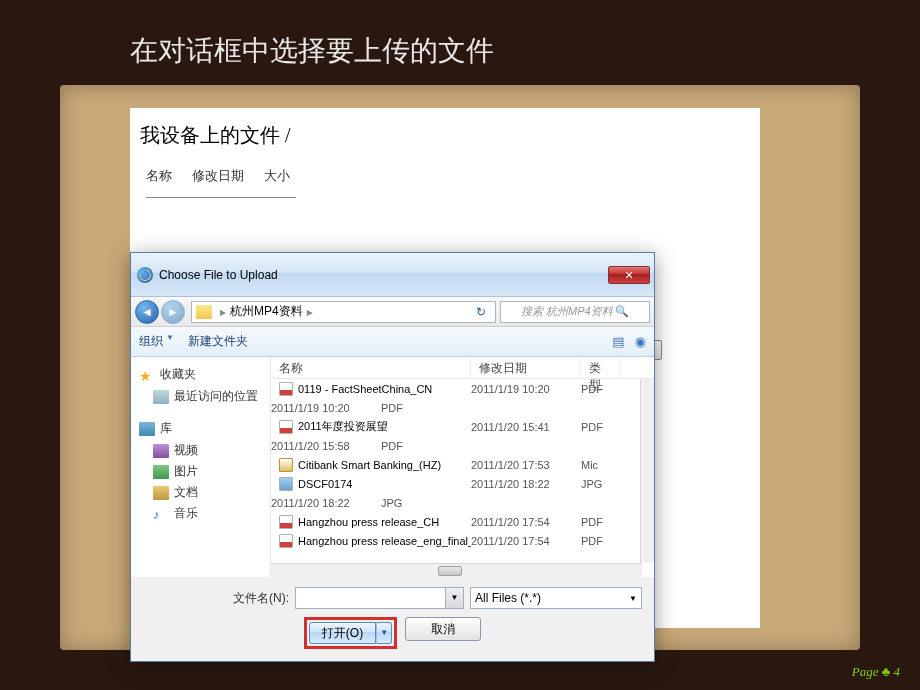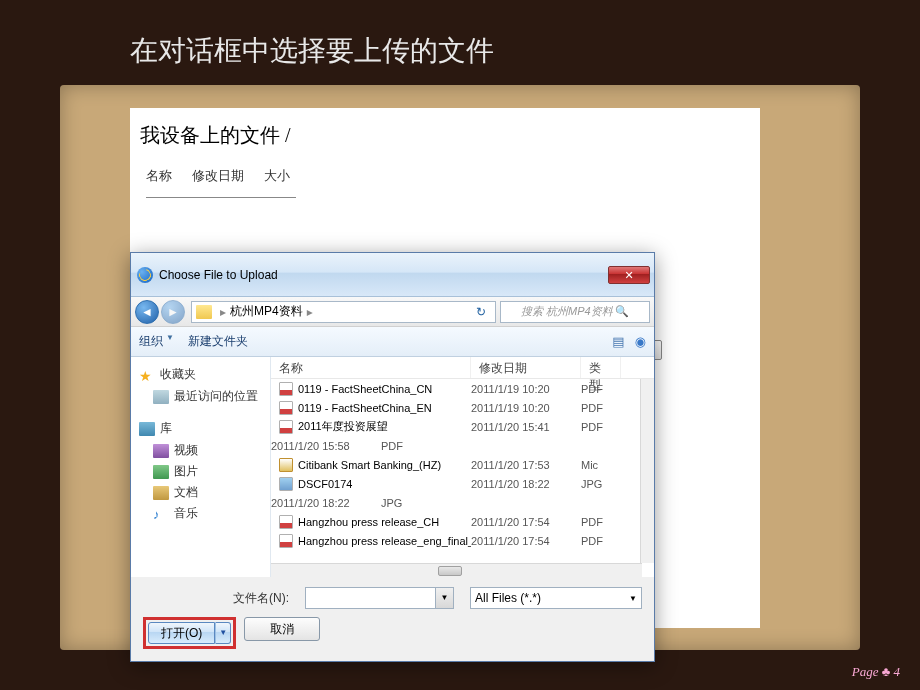--- a/index.html
+++ b/index.html
@@ -199,37 +199,37 @@
   .vscroll {
     position: absolute; right: 0; top: 22px; bottom: 14px; width: 14px;
     background: #f0f0f0; border-left: 1px solid #d8d8d8;
   }
 
   .win-bottom {
     padding: 10px 12px 12px 12px;
     background: #f0f0f0;
   }
   .filename-row {
-    display: flex; align-items: center; gap: 16px; margin-bottom: 8px;
+    display: flex; align-items: center; gap: 6px; margin-bottom: 8px;
   }
   .fn-label { font-size: 12px; color: #333; margin-left: 90px; }
   .fn-input {
     flex: 1; height: 22px; background: #fff;
     border: 1px solid #a0b0c0;
   }
   .fn-input-wrap { flex: 1; display: flex; }
   .fn-combo-btn { width: 18px; height: 22px; background: linear-gradient(#f0f0f0,#d8d8d8);
     border: 1px solid #a0b0c0; border-left: none; font-size: 8px; text-align: center; line-height: 20px; }
   .filter-combo {
     width: 172px; height: 22px; background: #fff; border: 1px solid #a0b0c0;
     display: flex; align-items: center; padding: 0 4px; font-size: 12px;
   }
   .filter-combo .drop { margin-left: auto; font-size: 8px; }
   .btn-row {
-    display: flex; justify-content: flex-start; gap: 8px;
+    display: flex; justify-content: center; gap: 8px;
   }
   .win-btn {
     height: 24px; min-width: 76px; padding: 0 0;
     background: linear-gradient(#fdfdfd,#e4e4e4);
     border: 1px solid #8898a8; border-radius: 3px;
     font-size: 12px; display: flex; align-items: center; justify-content: center;
   }
   .open-wrap {
     display: flex;
     border: 3px solid #d03030;
@@ -243,21 +243,21 @@
   }
   .open-drop {
     width: 16px; height: 22px;
     background: linear-gradient(#f0f6fc,#cfe4f8 45%,#b8d6f2 46%,#d8ecfc);
     border: 1px solid #5a88c0; border-left: 1px solid #9cc0e4;
     border-radius: 0 3px 3px 0;
     font-size: 8px; text-align: center; line-height: 20px; color: #2050a0;
   }
   .footer {
     position: absolute; bottom: 10px; right: 20px;
-    color: #f9a8d4; font-size: 13px; font-style: italic; font-family: "Times New Roman", serif;
+    color: #84cc16; font-size: 13px; font-style: italic; font-family: "Times New Roman", serif;
   }
 </style>
 </head>
 <body>
 
 <div class="slide-title">在对话框中选择要上传的文件</div>
 
 <div class="scroll-bg"></div>
 
 <div class="content-panel">
@@ -355,24 +355,20 @@
       <div id="file-rows">
           <div class="fl-row">
             <div class="col-name">
               <span class="file-icon pdf"></span>
               <span>0119 - FactSheetChina_CN</span>
             </div>
             <div class="col-date">2011/1/19 10:20</div>
             <div class="col-type">PDF</div>
           </div>
           <div class="fl-row">
-            <div class="col-name">
-              <span class="file-icon pdf"></span>
-              <span>0119 - FactSheetChina_EN</span>
-            </div>
             <div class="col-date">2011/1/19 10:20</div>
             <div class="col-type">PDF</div>
           </div>
           <div class="fl-row">
             <div class="col-name">
               <span class="file-icon pdf"></span>
               <span>2011年度投资展望</span>
             </div>
             <div class="col-date">2011/1/20 15:41</div>
             <div class="col-type">PDF</div>

